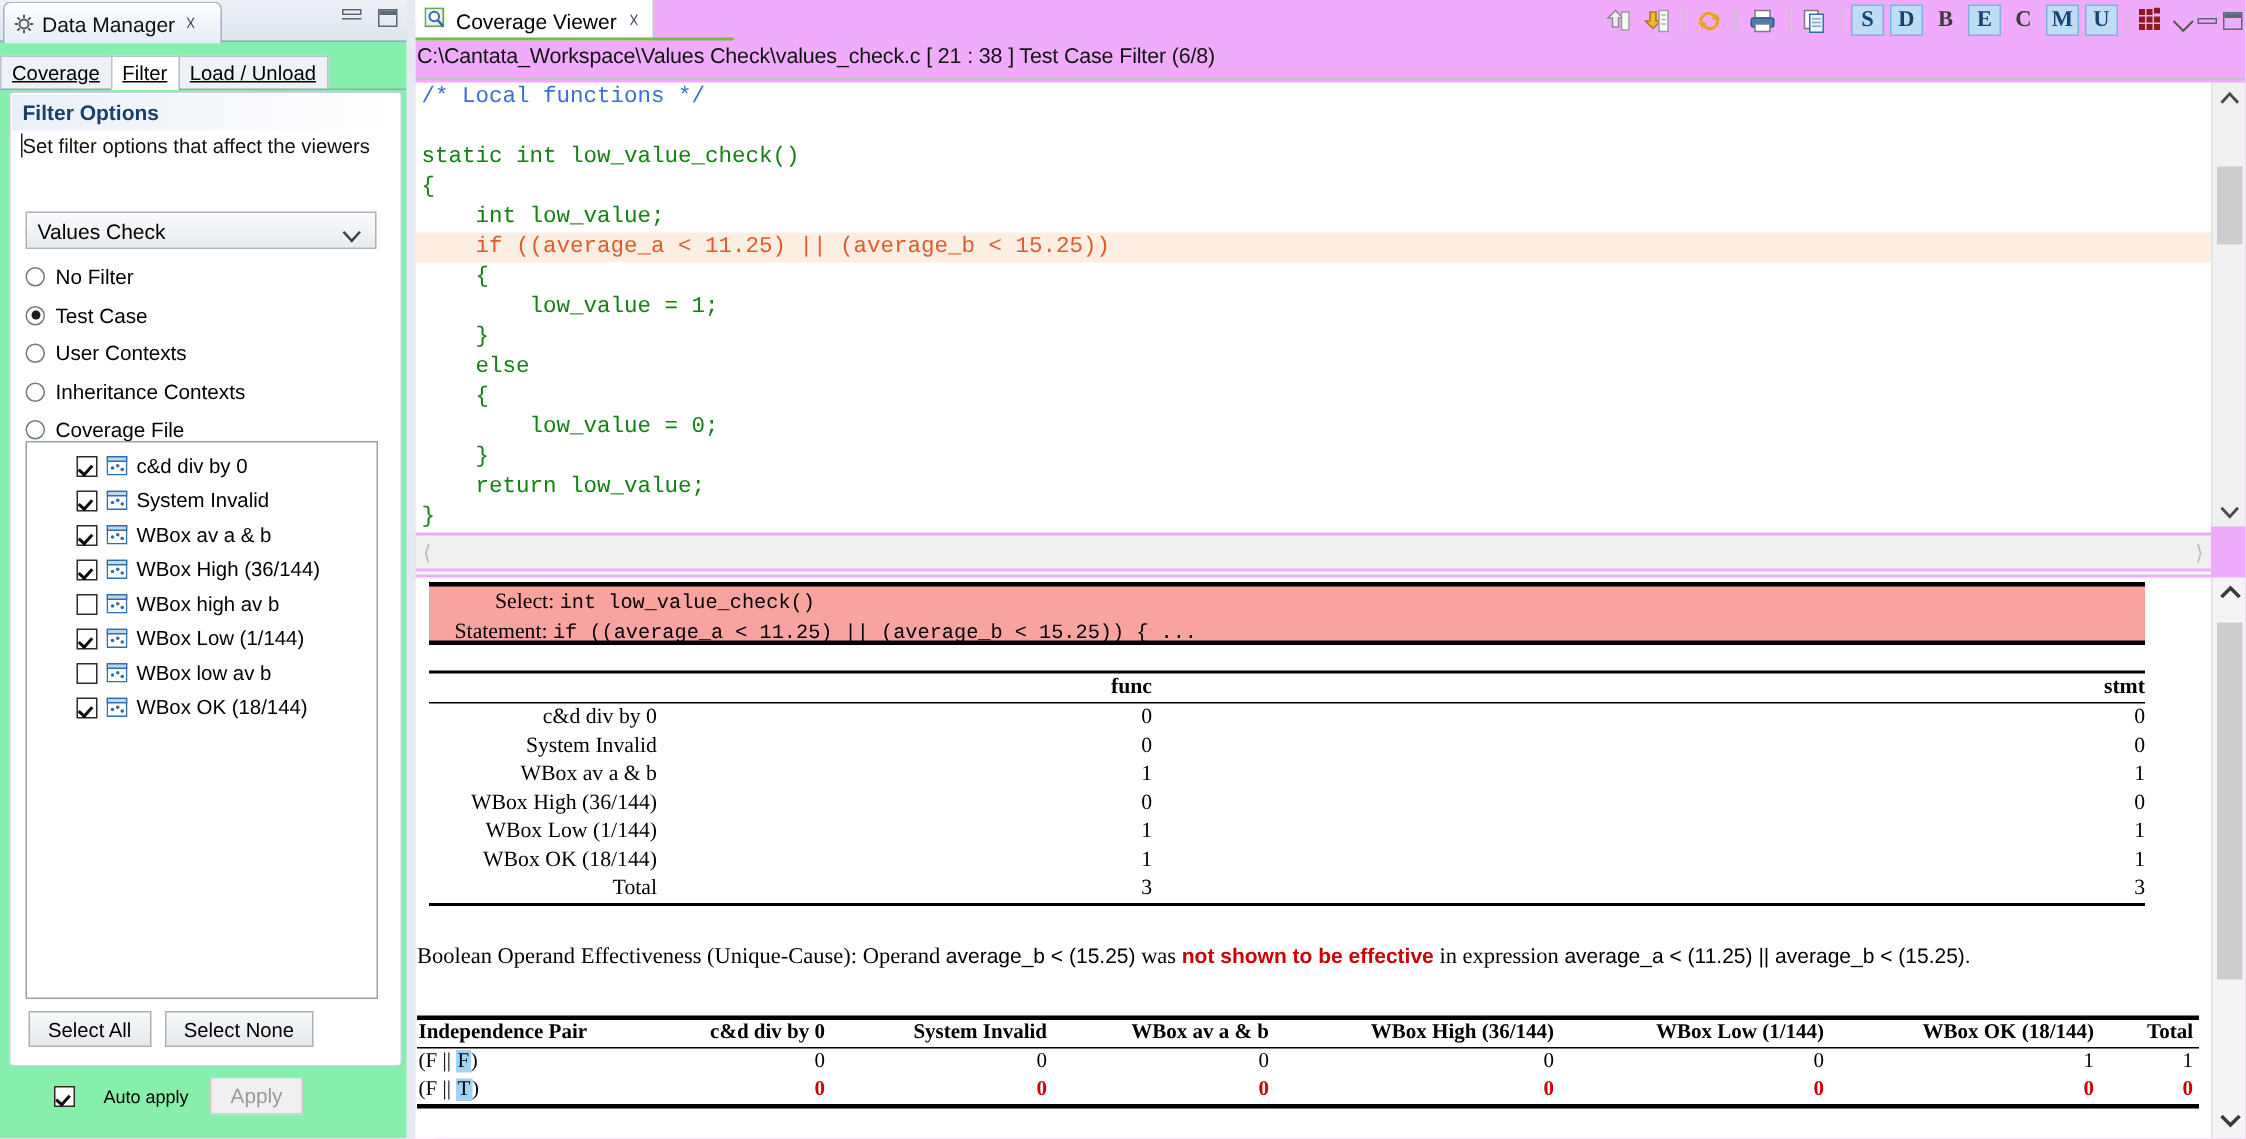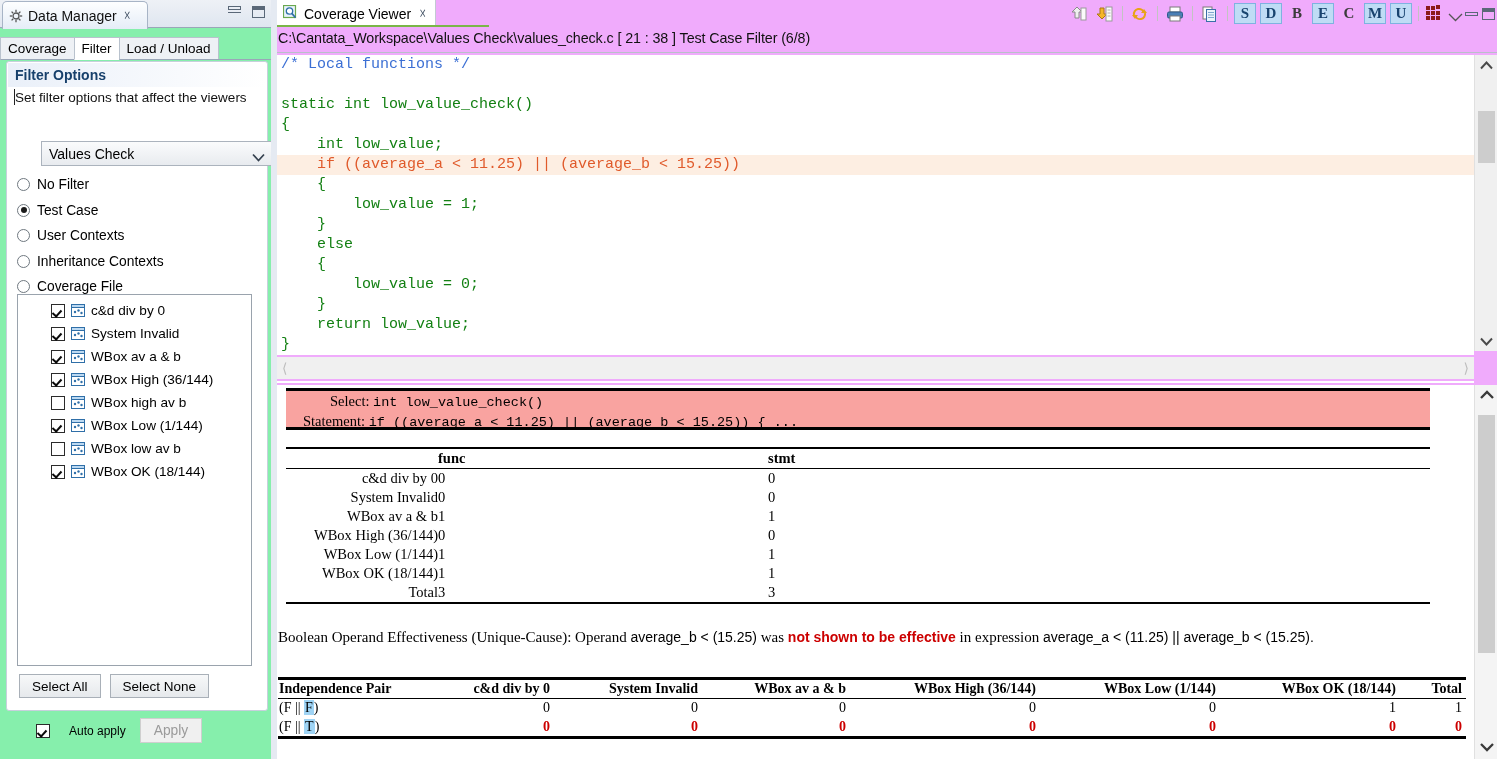--- a/index.html
+++ b/index.html
@@ -39,21 +39,21 @@
     font-family: "Liberation Sans", sans-serif;
   }
   .winbtns { position: absolute; right: 8px; top: 6px; display: flex; gap: 11px; }
   .wb-min { width: 13px; height: 7px; border: 1px solid #5a6878; border-top:none; border-left:none;border-right:none; }
   .wb-min i { display:block; width: 13px; height: 4px; border: 1px solid #5a6878; }
   .wb-max { width: 13px; height: 12px; border: 1px solid #5a6878; }
   .wb-max i { display:block; width: 11px; height: 3px; background: #5a6878; }
 
   .dm-subtabs {
     position: absolute; left: 0; top: 36px; width: 271px; height: 24px;
-    display: flex; align-items: flex-end;
+    display: flex; align-items: flex-end; text-decoration: underline;
   }
   .sub-tab {
     height: 23px; padding: 0 7px; display: flex; align-items: center;
     font-size: 13.5px; border: 1px solid #b9c2cd; border-bottom: 1px solid #9aa6b8;
     background: #eef1f5; margin-right: -1px;
   }
   .sub-tab.on { background: #ffffff; border-bottom-color: #ffffff; font-weight: 400; }
   .sub-tab-filler { flex: 1; height: 23px; border-bottom: 1px solid #9aa6b8; }
 
   .opt-box {
@@ -70,21 +70,21 @@
   .opt-desc {
     position: absolute; left: 8px; top: 26px; width: 235px;
     font-size: 13.5px; line-height: 20px; color: #111;
   }
   .caretmark { position:absolute; left:7px; top:27px; width:1px; height:16px; background:#222; }
 
   .combo {
     position: absolute; left: 10px; top: 79px; width: 234px; height: 25px;
     background: linear-gradient(to bottom,#fafbfc,#e8ebef);
     border: 1px solid #abb3bd; display: flex; align-items: center;
-    padding-left: 7px; font-size: 14px; margin-left: 24px;
+    padding-left: 7px; font-size: 14px;
   }
   .combo .chev { position: absolute; right: 9px; top: 7px; }
 
   .radios { position: absolute; left: 10px; top: 110px; }
   .radio-row { display: flex; align-items: center; height: 25.5px; gap: 7px; }
   .rb { width: 13px; height: 13px; border: 1.4px solid #6f7880; border-radius: 50%;
         background: #fff; position: relative; flex: none; }
   .rb.sel::after { content:''; position:absolute; left:2.6px; top:2.6px; width:6px;height:6px;
         border-radius:50%; background:#1b1b1b; }
   .radio-row .lbl { font-size: 13.8px; }
@@ -198,21 +198,21 @@
   .mono { font-family: "Liberation Mono", monospace; font-size: 13.5px; }
 
   .cov-table {
     position: absolute; left: 9px; top: 62px; width: 1144px;
     border-collapse: collapse; font-family: "Liberation Serif", serif; font-size: 14.5px;
   }
   .cov-table th, .cov-table td { padding: 0; height: 19px; line-height: 19px; }
   .cov-table thead th { border-top: 2px solid #000; border-bottom: 1px solid #000; font-weight: bold; }
   .cov-table tbody tr:last-child td { border-bottom: 2px solid #000; }
   .col-name { width: 152px; text-align: right; padding-right: 2px; }
-  .col-v { text-align: left; }
+  .col-v { text-align: right; }
 
   .boolean-txt {
     position: absolute; left: 1px; top: 240px; width: 1190px;
     font-family: "Liberation Serif", serif; font-size: 15px; line-height: 25px; color: #000;
   }
   .boolean-txt .redbold { color: #cc0000; font-weight: bold; font-family: "Liberation Sans", sans-serif; font-size:14px;}
   .boolean-txt .mono2 { font-family: Liberation Sans, sans-serif; font-size: 14px; }
 
   .ip-table {
     position: absolute; left: 1px; top: 292px; width: 1188px;

